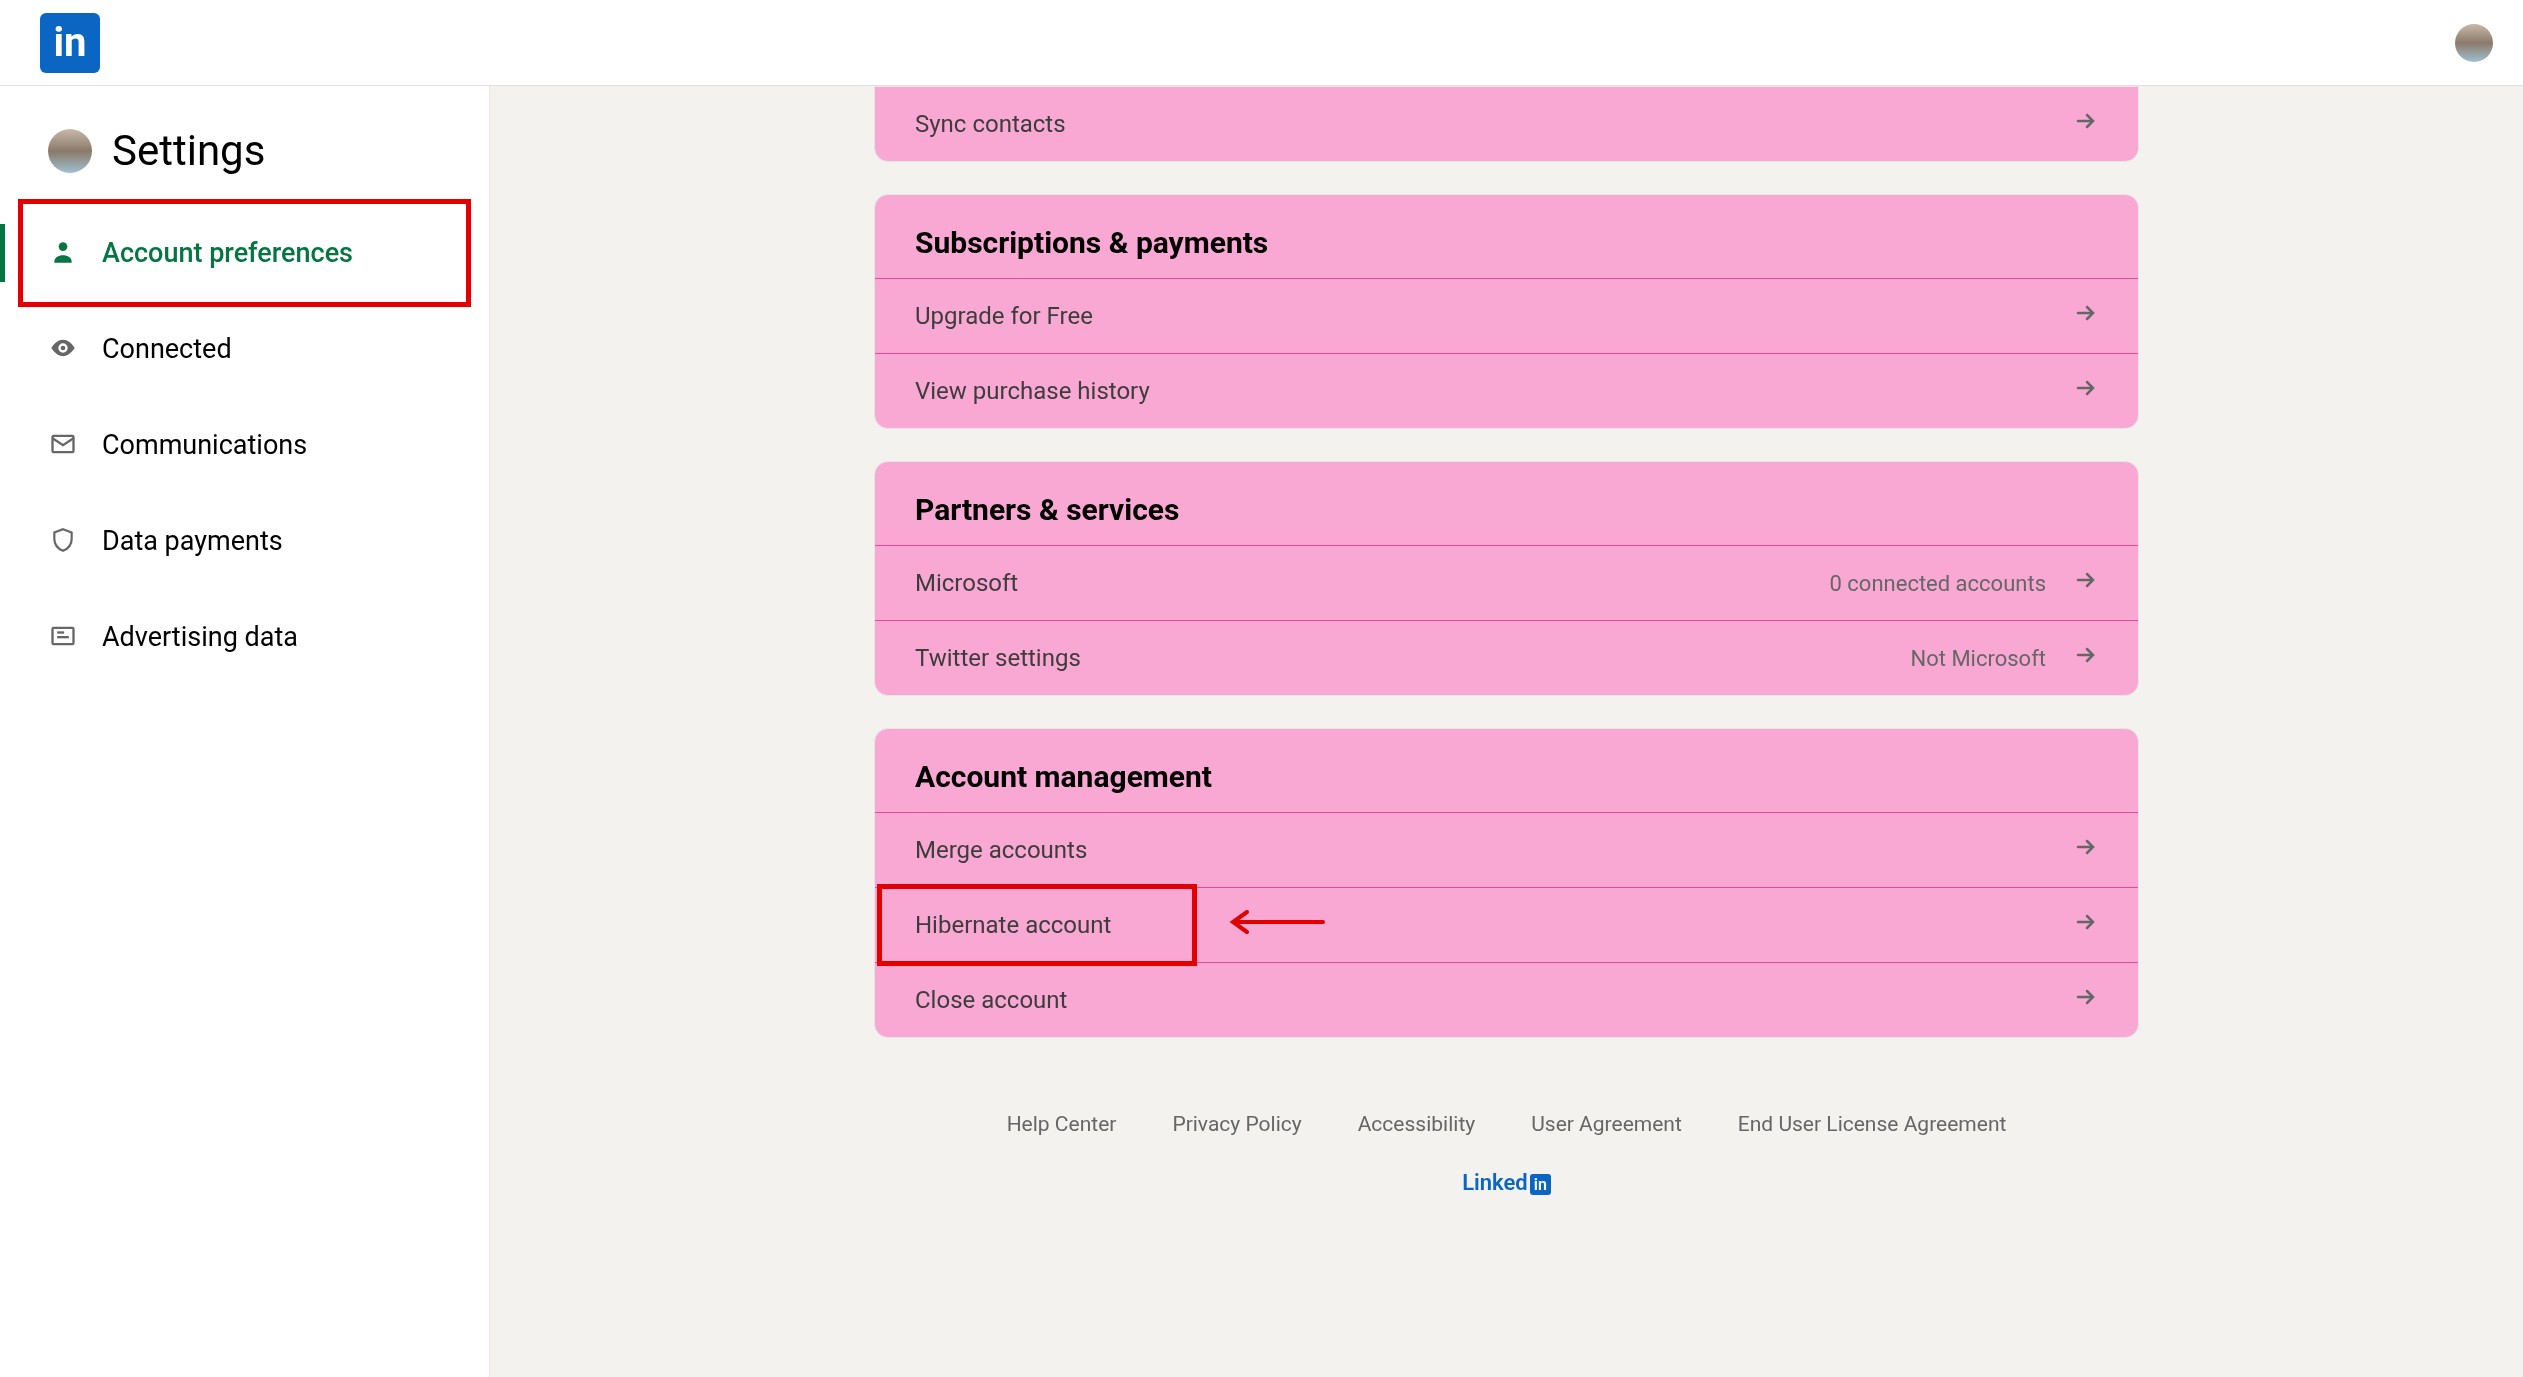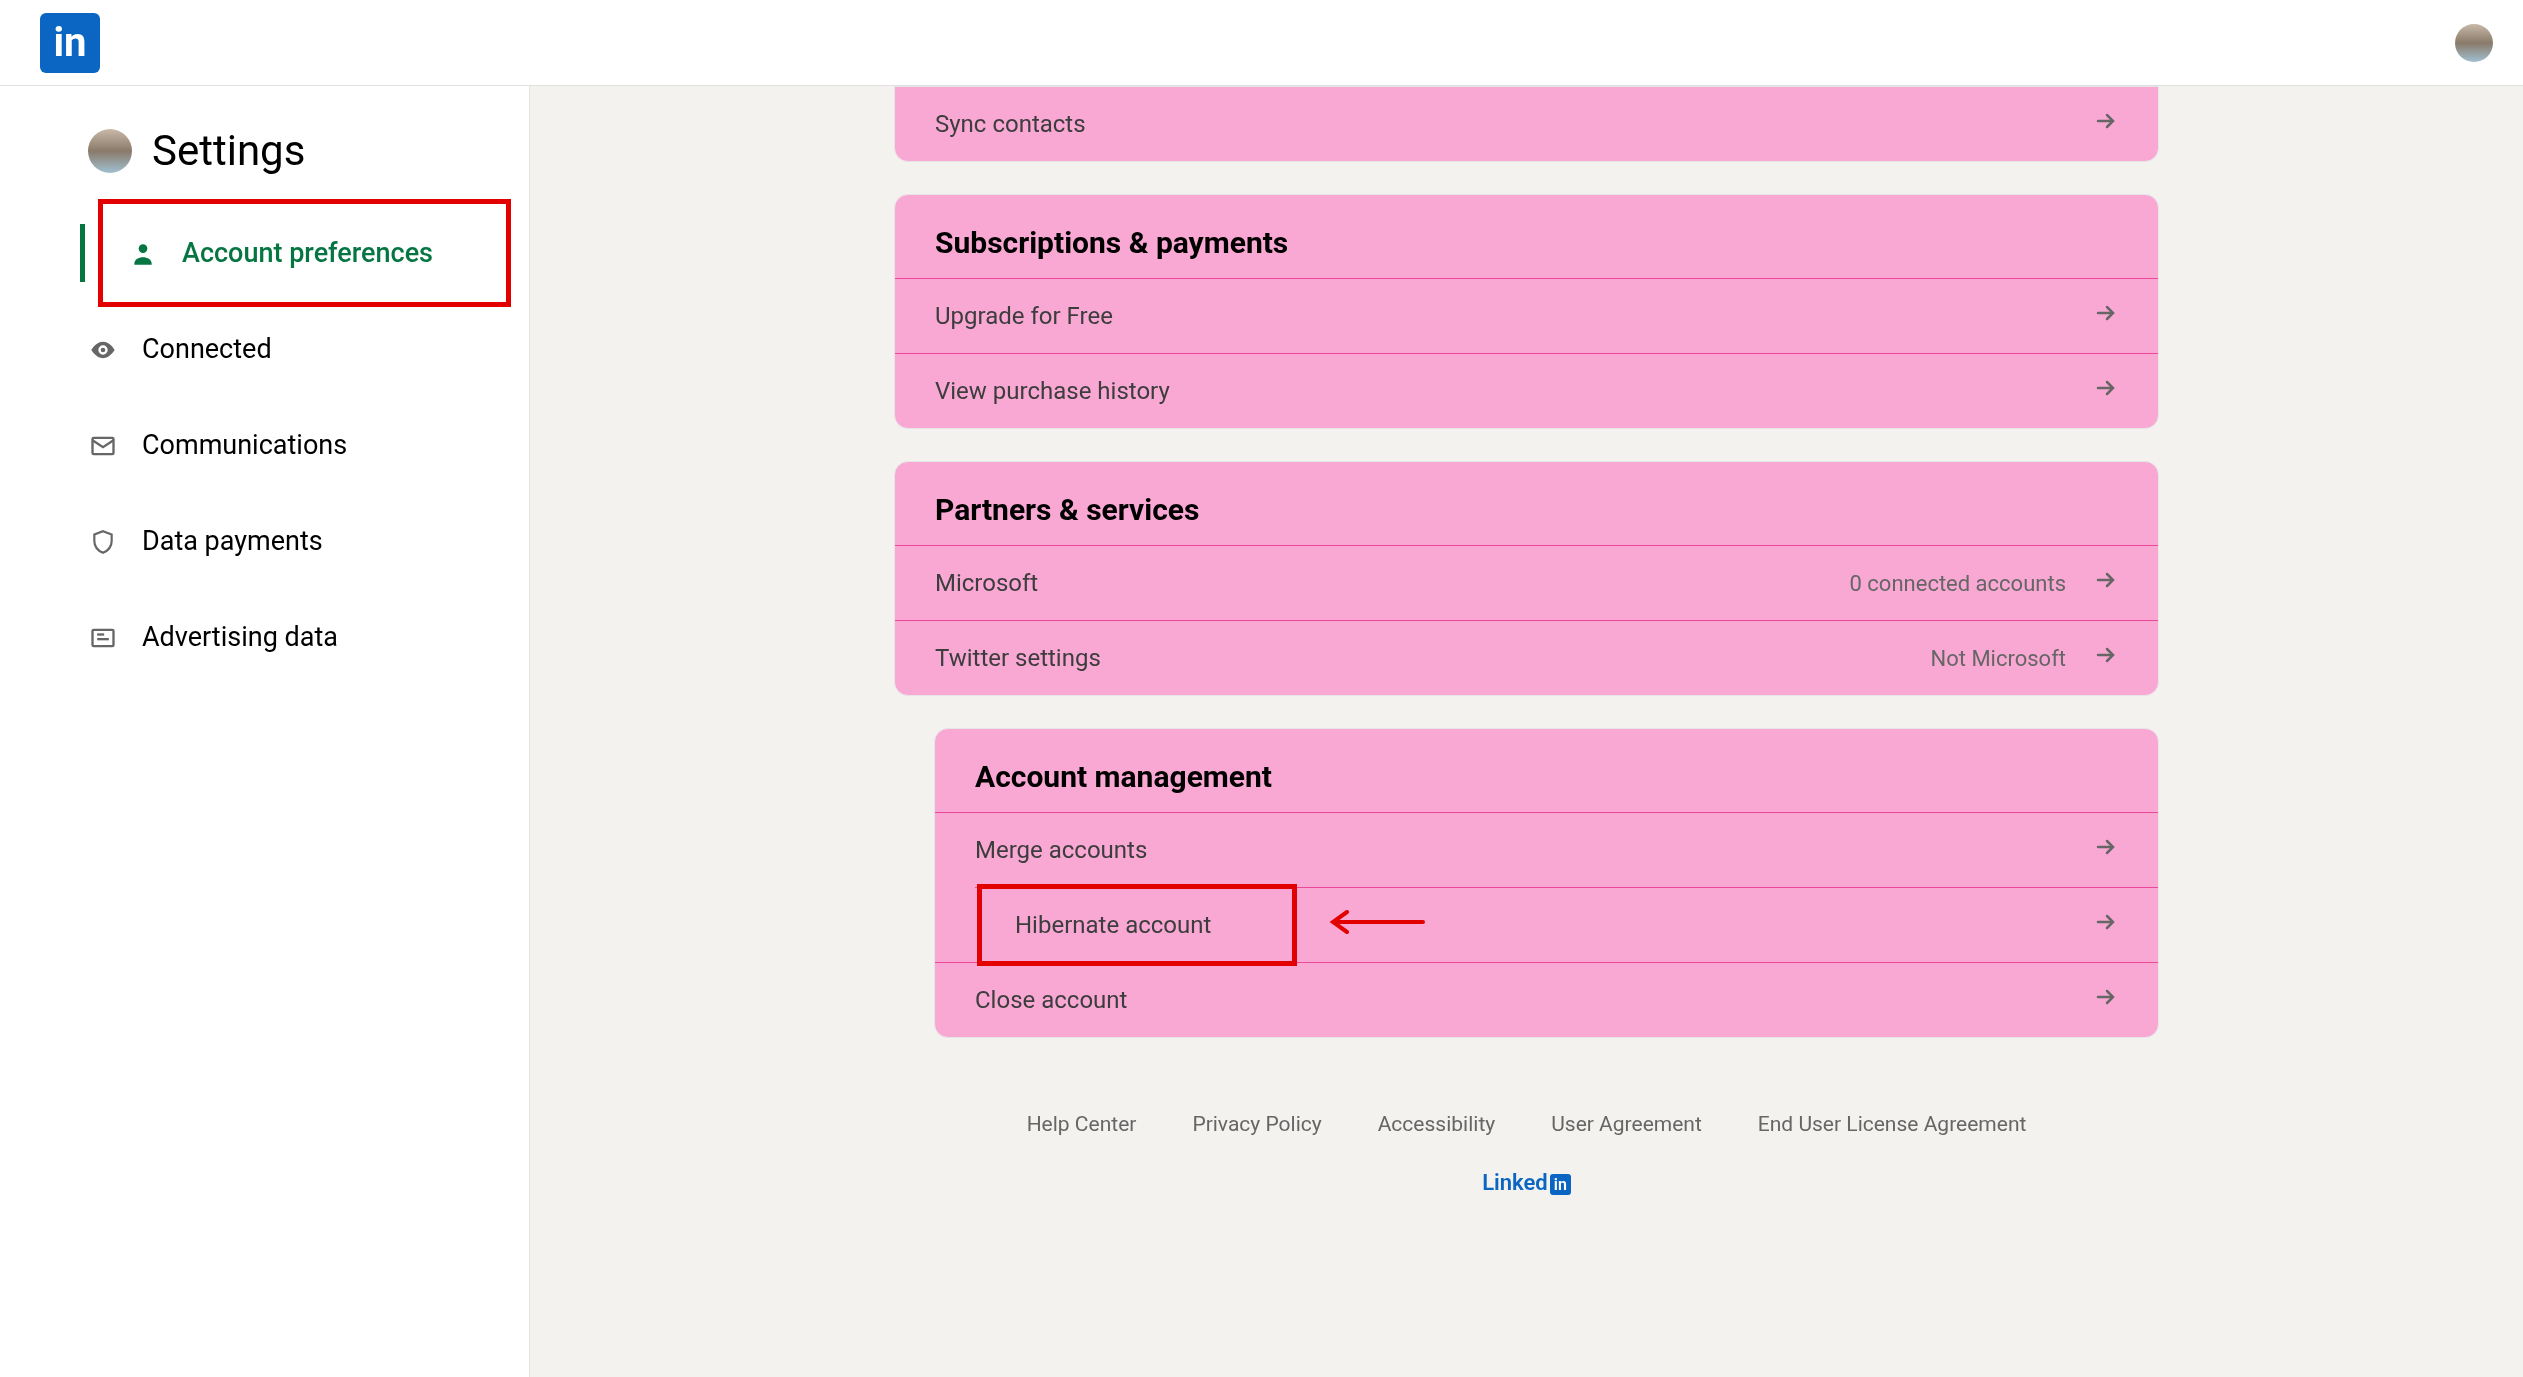--- a/index.html
+++ b/index.html
@@ -58,21 +58,21 @@
   border-radius: 50%;
   background: linear-gradient(180deg, #c9b9a8 0%, #8a7a6a 50%, #a0c0d0 100%);
 }
 .settings-title {
   font-size: 42px;
   font-weight: 400;
 }
 
 .nav-item {
   display: flex;
-  align-items: flex-end;
+  align-items: flex-start;
   gap: 24px;
   padding: 32px 40px 32px 48px;
   font-size: 27px;
   font-weight: 400;
   cursor: pointer;
   position: relative;
 }
 .nav-item.active {
   color: #057642;
   font-weight: 500;
@@ -167,21 +167,21 @@
   margin-left: 2px;
 }
 
 
 .anno-arrow {
   position: absolute;
   color: #e20000;
   z-index: 60;
   pointer-events: none;
 }
-.rel { position: relative; margin-left: 40px; }
+.rel { position: relative; }
 </style>
 </head>
 <body>
 
 <div class="header">
   <div class="logo">
     <span>in</span>
   </div>
   <div class="header-avatar"></div>
 </div>

